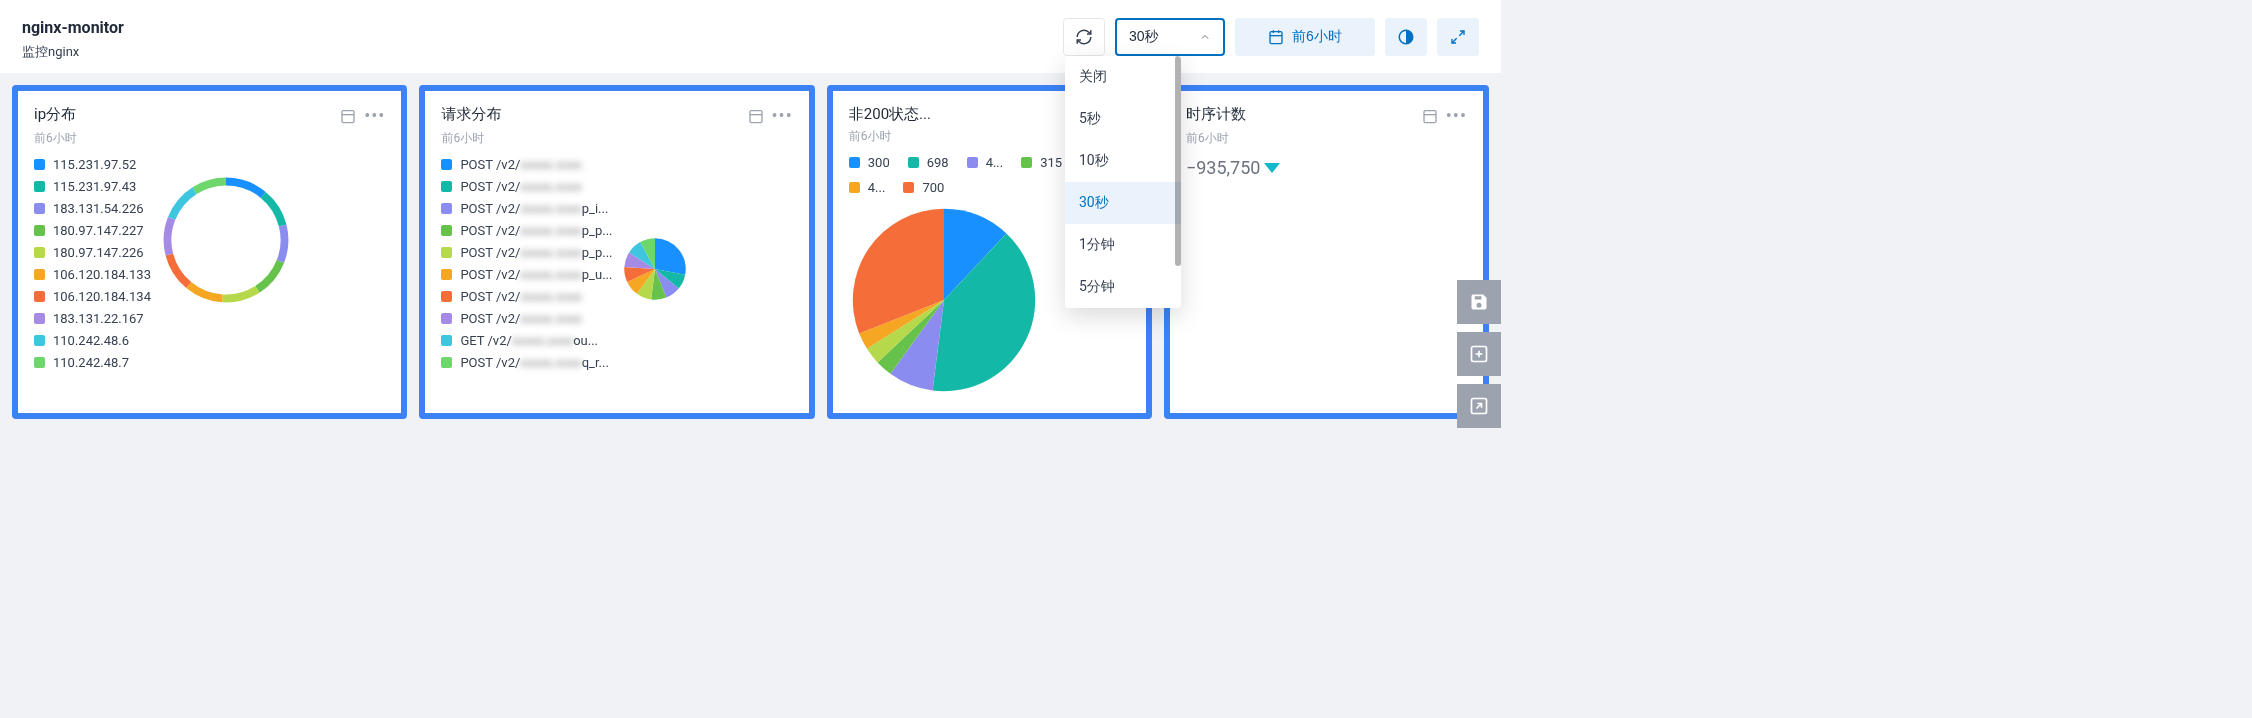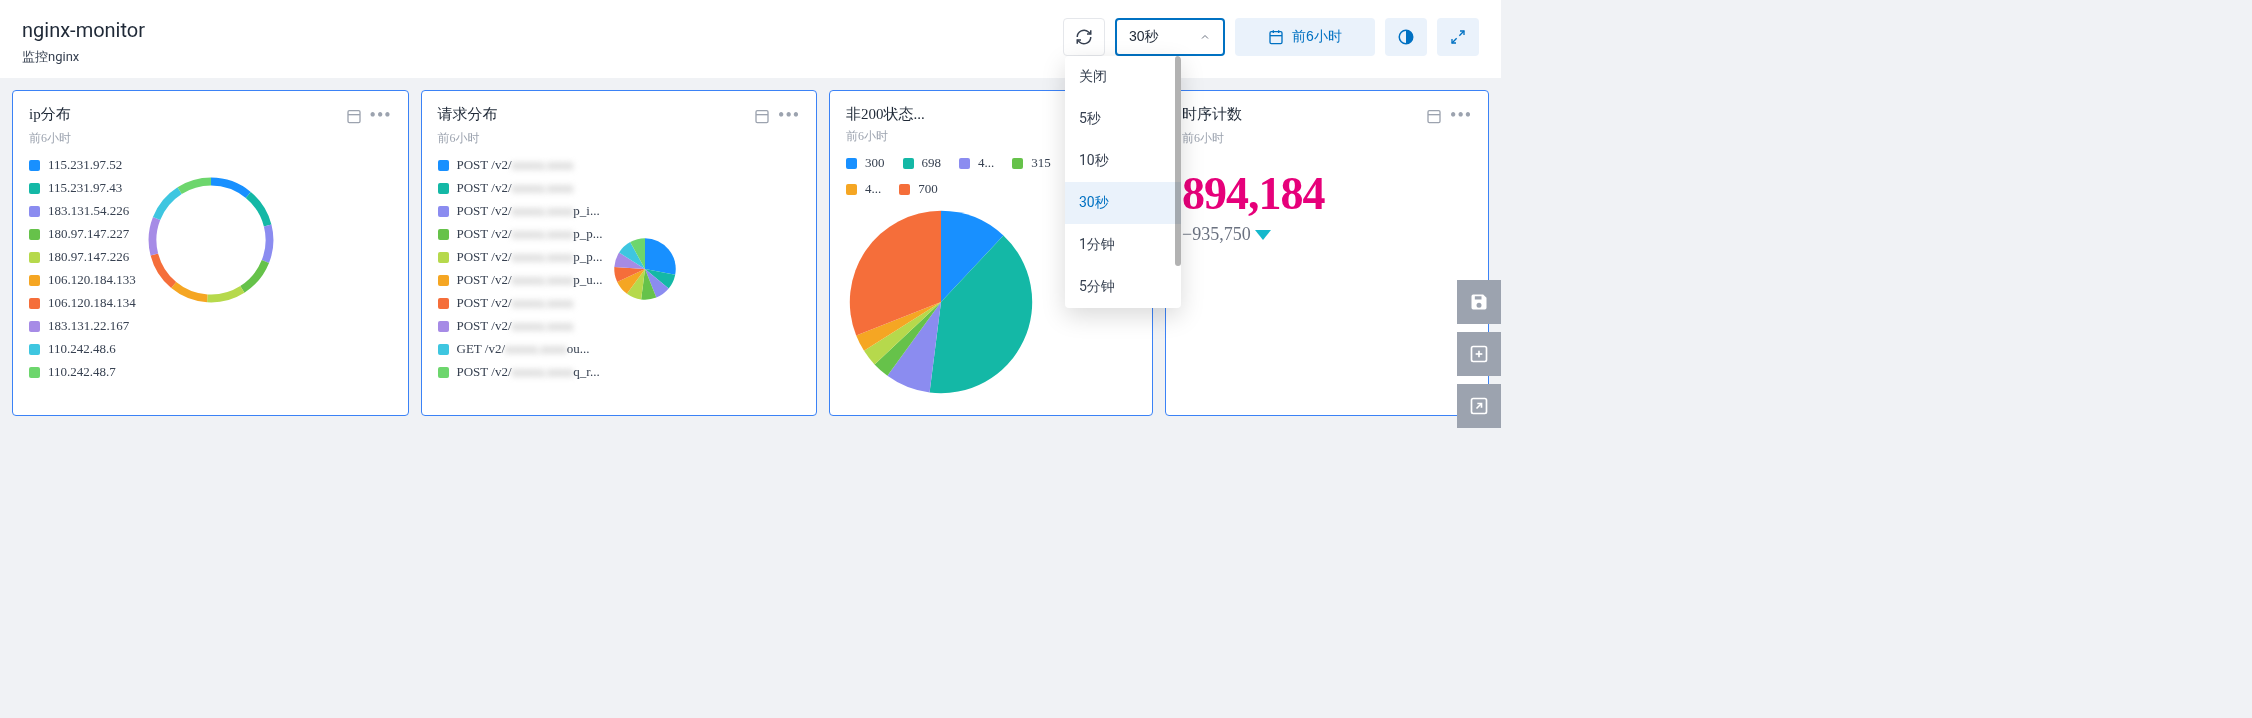--- a/index.html
+++ b/index.html
@@ -1,34 +1,34 @@
 <!DOCTYPE html>
 <html><head>
 <meta charset="utf-8">
 <style>
 * { box-sizing: border-box; margin: 0; padding: 0; }
 body { font-family: -apple-system, BlinkMacSystemFont, "Segoe UI", Roboto, sans-serif; background: #f0f2f5; color: #1f2937; }
 .container { width: 1501px; height: 479px; background: #f0f2f5; position: relative; overflow: hidden; }
 .header { background: #fff; padding: 18px 22px 12px; display: flex; justify-content: space-between; align-items: flex-start; }
 .header-left { display: flex; flex-direction: column; gap: 6px; }
-.title { font-size: 20px; font-weight: 400; color: #1f2937; text-align: center; }
+.title { font-size: 16px; font-weight: 700; color: #1f2937; text-align: center; }
 .subtitle { font-size: 13px; color: #374151; }
 .header-controls { display: flex; gap: 10px; align-items: center; }
 .btn { height: 38px; padding: 0 14px; background: #eaf2fb; border: none; border-radius: 4px; display: flex; align-items: center; justify-content: center; cursor: pointer; gap: 8px; color: #0071c2; font-size: 14px; }
 .btn-refresh { width: 42px; background: #fff; border: 1px solid #e5e7eb; }
 .btn-interval { width: 110px; background: #fff; border: 2px solid #0071c2; color: #1f2937; font-size: 14px; justify-content: space-between; padding: 0 12px; }
 .btn-time { width: 140px; }
 .btn-icon-only { width: 42px; }
 .icon { display: inline-flex; }
 .dropdown { position: absolute; top: 56px; right: 320px; width: 116px; background: #fff; box-shadow: 0 8px 24px rgba(0,0,0,.15); border-radius: 4px; z-index: 100; overflow: hidden; }
 .dropdown-scroll { position: absolute; right: 0; top: 0; width: 6px; height: 210px; background: rgba(0,0,0,.3); border-radius: 3px; }
 .dropdown-item { padding: 12px 14px; font-size: 14px; color: #374151; cursor: pointer; }
 .dropdown-item.selected { background: #eaf2fb; color: #0071c2; }
 .panels { display: flex; gap: 12px; padding: 12px; }
-.panel { background: #fff; border: 1px solid #3b82f6; border-radius: 4px; padding: 14px 16px; flex: 1; min-width: 0; font-family: Liberation Serif, serif; }
+.panel { background: #fff; border: 6px solid #3b82f6; border-radius: 4px; padding: 14px 16px; flex: 1; min-width: 0; }
 .panel-header { display: flex; justify-content: space-between; align-items: flex-start; margin-bottom: 4px; }
 .panel-title { font-size: 15px; font-weight: 400; color: #1f2937; }
 .panel-actions { display: flex; gap: 8px; align-items: center; color: #6b7280; }
 .panel-subtitle { font-size: 12px; color: #9ca3af; margin-bottom: 10px; }
 .legend-list { display: flex; flex-direction: column; gap: 7px; text-align: right; }
 .legend-item { display: flex; align-items: center; gap: 8px; font-size: 13px; color: #374151; }
 .swatch { width: 11px; height: 11px; border-radius: 2px; flex-shrink: 0; }
 .panel-body { display: flex; gap: 10px; }
 .panel-chart { flex-shrink: 0; }
 .donut-ring { width: 130px; height: 130px; margin-top: 18px; }
@@ -318,21 +318,20 @@
           <span class="icon">
             <svg width="16" height="16" viewBox="0 0 24 24" fill="none" stroke="#9ca3af" stroke-width="2">
                 <rect x="3" y="4" width="18" height="18" rx="2"></rect>
                 <line x1="3" y1="10" x2="21" y2="10"></line>
               </svg>
           </span>
           <span class="ellipsis">•••</span>
         </div>
       </div>
       <div class="panel-subtitle">前6小时</div>
-      <div class="metric-value">894,184</div>
       <div class="metric-delta">
         <span>−935,750</span>
         <span class="triangle-down"></span>
       </div>
     </div>
 
   </div>
 
   <div class="float-actions">
     <div class="float-btn">

